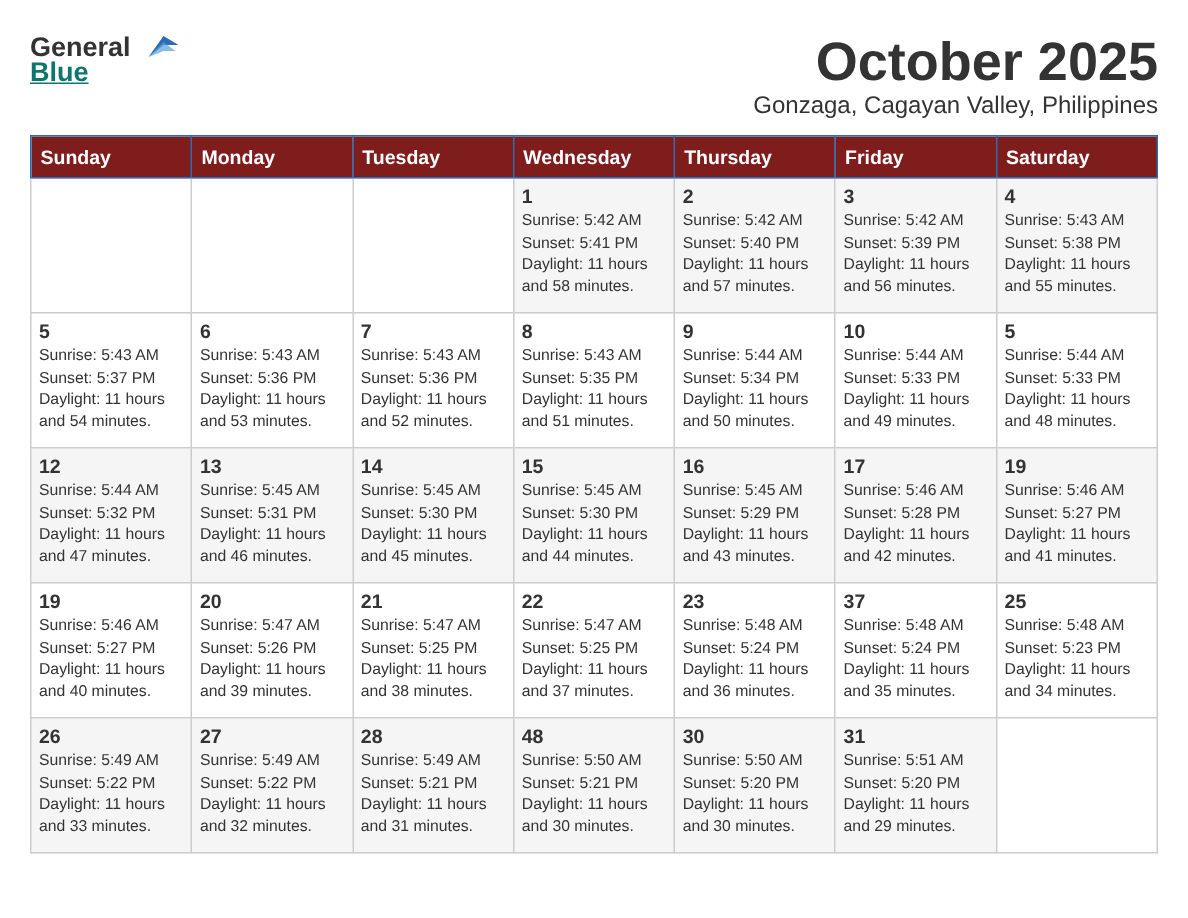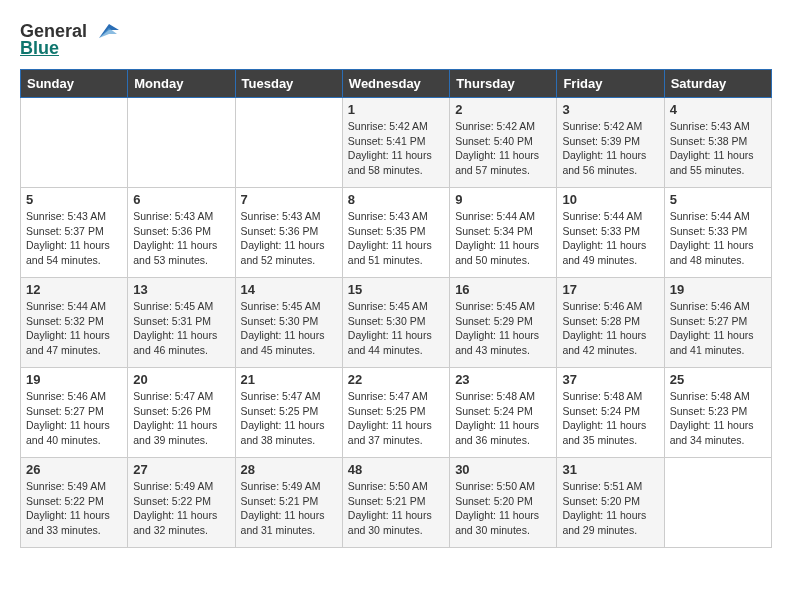--- a/index.html
+++ b/index.html
@@ -36,21 +36,21 @@
     .location-title {
       font-size: 16px;
       color: #333;
     }
     table {
       width: 100%;
       border-collapse: collapse;
       font-size: 11px;
     }
     thead tr th {
-      background-color: #404040;
+      background-color: #7f1d1d;
       color: #fff;
       text-align: left;
       padding: 6px 6px;
       font-size: 13px;
       font-weight: bold;
       border: 1px solid #2a6db5;
     }
     tbody tr td {
       border: 1px solid #ccc;
       vertical-align: top;
@@ -88,20 +88,24 @@
   <div class="logo">
     <div class="logo-row">
       <span style="font-size:18px;font-weight:bold;color:#333;">General</span>
       <svg width="32" height="22" viewBox="0 0 32 22" style="margin-left:2px;">
         <polygon points="10,18 20,4 30,10 20,10" fill="#2a6db5"></polygon>
         <polygon points="10,18 20,8 28,14 20,14" fill="#5a9fd4" opacity="0.7"></polygon>
       </svg>
     </div>
     <span style="font-size:18px;font-weight:bold;color:#0f766e;margin-top:-4px;text-decoration:underline;">Blue</span>
   </div>
+  <div class="title-section">
+    <div class="month-title">October 2025</div>
+    <div class="location-title">Gonzaga, Cagayan Valley, Philippines</div>
+  </div>
 </div>
 
 <table>
   <thead>
     <tr>
     <th>Sunday</th>
         <th>Monday</th>
         <th>Tuesday</th>
         <th>Wednesday</th>
         <th>Thursday</th>

